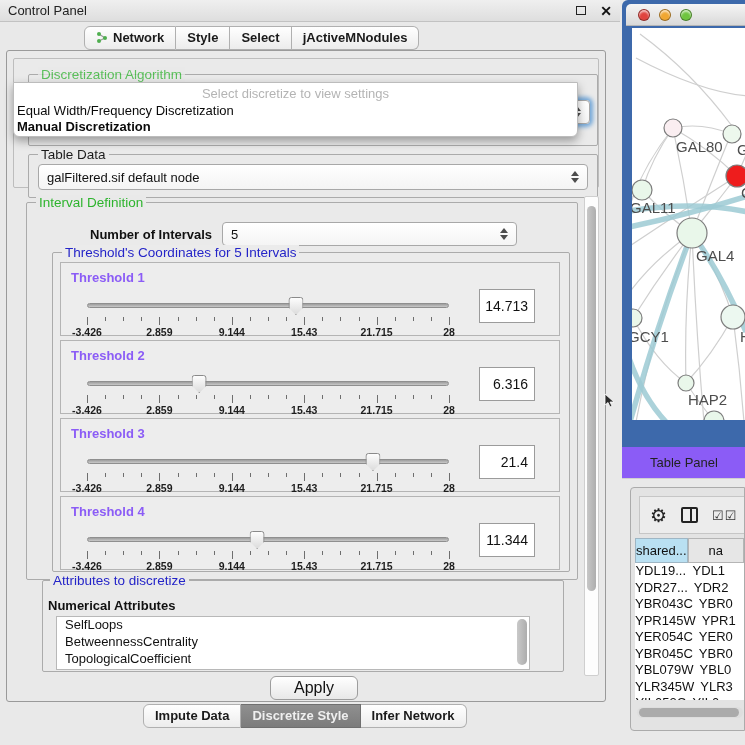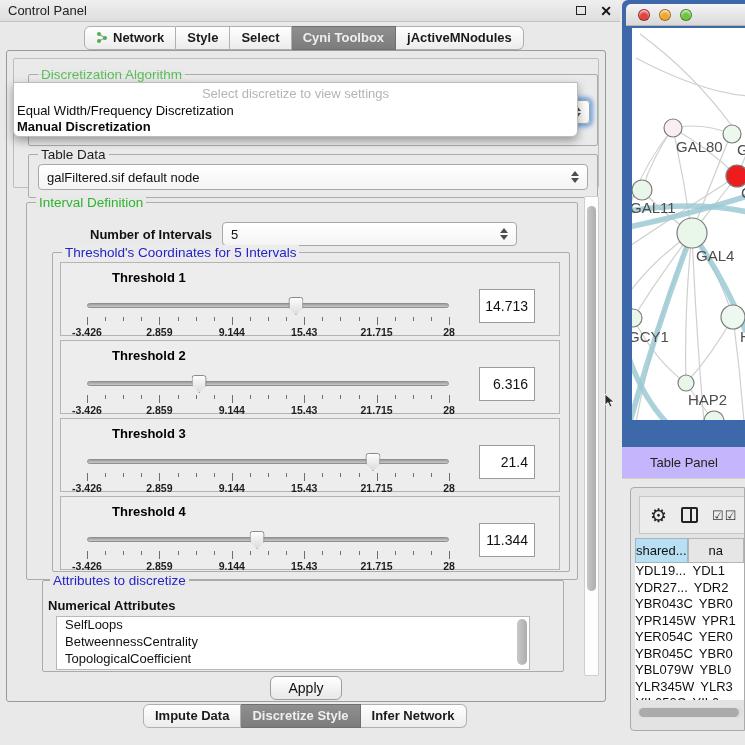--- a/index.html
+++ b/index.html
@@ -52,51 +52,51 @@
 
   
   #interval-group { left:26px; top:202px; width:552px; height:378px; }
   #interval-title { left:36px; top:195px; }
   #noi-label { left:72px; top:227px; font-weight:bold; font-size:13px;padding-left:18px; }
   #noi-combo { left:222px; top:222px; width:295px; height:24px; }
   #thr-group { left:52px; top:252px; width:518px; height:320px; background:#ebebeb; }
   #thr-title { left:62px; top:245px; }
 
   .th-box { position:absolute; left:8px; width:500px; height:74px; border:1px solid #b4b4b4; background:#ededed; }
-  .th-label { position:absolute; left:10px; top:7px; font-weight:bold; font-size:13px; color:#000000;margin-left:41px; }
+  .th-label { position:absolute; left:10px; top:7px; font-weight:bold; font-size:13px; color:#8b5cf6; }
   .th-sliderarea { position:absolute; left:26px; top:34px; width:362px; height:38px; }
   .th-track { position:absolute; left:0; right:0; top:6px; height:5px; border-radius:3px; background:linear-gradient(#9d9d9d,#c9c9c9); border:1px solid #8f8f8f; }
   .th-handle { position:absolute; top:0; width:15px; height:18px; background:linear-gradient(#fdfdfd,#dcdcdc); border:1px solid #8a8a8a; border-radius:3px 3px 2px 2px; clip-path:polygon(0 0,100% 0,100% 58%,50% 100%,0 58%); transform:translateX(-50%); }
   .th-ticks { position:absolute; left:0; right:0; top:20px; height:8px; }
   .tick { position:absolute; width:1px; background:#6e6e6e; top:0; }
   .tick.minor { height:4px; }
   .tick.major { height:8px; }
   .th-labels { position:absolute; left:0; right:0; top:29px; height:11px; }
   .th-labels span { position:absolute; transform:translateX(-50%); font-size:10.5px; font-weight:bold; color:#1d1d1d; white-space:nowrap; }
   .th-value { position:absolute; right:24px; top:26px; width:56px; height:34px; background:#ffffff; border:1px solid #9b9b9b; font-size:14px; color:#111; display:flex; align-items:center; justify-content:flex-end; padding-right:6px; }
 
   
   #attr-group { left:42px; top:580px; width:522px; height:92px; }
   #attr-title { left:50px; top:573px; }
   #attr-sub { left:48px; top:598px; font-weight:bold; font-size:13px; }
   #attr-list { left:56px; top:616px; width:474px; height:54px; background:#ffffff; border:1px solid #b8b8b8; overflow:hidden; }
   .attr-item { font-size:13px; color:#111; height:17px; padding-left:8px; white-space:nowrap; }
   #attr-scroll { position:absolute; right:2px; top:2px; width:10px; height:46px; background:linear-gradient(90deg,#c9c9c9,#adadad); border-radius:5px; }
 
-  #apply-btn { left:270px; top:676px; width:72px; height:24px; background:linear-gradient(#ffffff,#e8e8e8); border:1px solid #9d9d9d; border-radius:6px; font-size:14px; color:#111; display:flex; align-items:center; justify-content:center; }
+  #apply-btn { left:270px; top:676px; width:88px; height:24px; background:linear-gradient(#ffffff,#e8e8e8); border:1px solid #9d9d9d; border-radius:6px; font-size:16px; color:#111; display:flex; align-items:center; justify-content:center; }
 
   
   #net-window { left:622px; top:0; width:123px; height:447px; background:#3d69ab; border-radius:6px 0 0 0; }
   #net-titlebar { position:absolute; left:4px; top:4px; right:0; height:22px; background:linear-gradient(#f5f5f5,#d9d9d9); border-radius:5px 0 0 0; border-bottom:1px solid #b5b5b5; display:flex; align-items:center; padding-left:12px; gap:9px; }
   .traffic { width:12px; height:12px; border-radius:50%; border:1px solid rgba(0,0,0,.35); box-shadow:inset 0 2px 2px rgba(255,255,255,.65); }
   #net-canvas { position:absolute; left:10px; top:28px; width:113px; height:392px; background:#ffffff; overflow:hidden; }
   #net-svg text { font-family:"Liberation Sans", sans-serif; font-size:15px; fill:#4d4d4d; }
 
   
-  #tp-titlebar { left:622px; top:447px; width:123px; height:32px; background:#c4b5fd; border-bottom:1px solid #d0d0d0; display:flex; align-items:center; padding-left:28px; }
+  #tp-titlebar { left:622px; top:447px; width:123px; height:32px; background:#8b5cf6; border-bottom:1px solid #d0d0d0; display:flex; align-items:center; padding-left:28px; }
   #tp-title { font-size:13px; color:#222; }
   #tp-box { left:630px; top:487px; width:115px; height:244px; background:#e3e3e3; border:1px solid #ababab; border-radius:4px 0 0 4px; }
   #tp-toolbar { position:absolute; left:8px; top:8px; right:0; height:38px; background:#ececec; border:1px solid #c6c6c6; border-right:none; display:flex; align-items:center; gap:14px; padding-left:10px; }
   .gear-glyph { font-size:19px; color:#222; line-height:1; }
   .cols-glyph { width:17px; height:16px; border:2px solid #222; border-radius:2px; position:relative; }
   .cols-glyph::after { content:""; position:absolute; left:50%; top:0; bottom:0; width:2px; background:#222; }
   .check-glyph { font-size:13px; color:#333; letter-spacing:1px; }
   #tp-table { position:absolute; left:4px; top:50px; right:0; bottom:30px; background:#ffffff; overflow:hidden; }
   #tp-header { display:flex; height:25px; }
   .tp-h { border:1px solid #9fb6c4; background:#b9e0f2; font-size:13px; color:#111; display:flex; align-items:center; justify-content:center; }
@@ -130,23 +130,20 @@
         <circle cx="3" cy="10" r="2" fill="#4fae4f"></circle>
         <circle cx="9" cy="7" r="2" fill="#4fae4f"></circle>
       </svg>
       <span>Network</span>
     </div>
     <div class="tab">
       <span>Style</span>
     </div>
     <div class="tab">
       <span>Select</span>
-    </div>
-    <div class="tab selected">
-      <span>Cyni Toolbox</span>
     </div>
     <div class="tab">
       <span>jActiveMNodules</span>
     </div>
   </div>
 
 <div class="abs" id="cp-outer"></div>
 <div class="abs" id="cp-inner-top"></div>
 
 <div class="abs groupbox" style="left:28px; top:74px; width:570px; height:72px;"></div>

